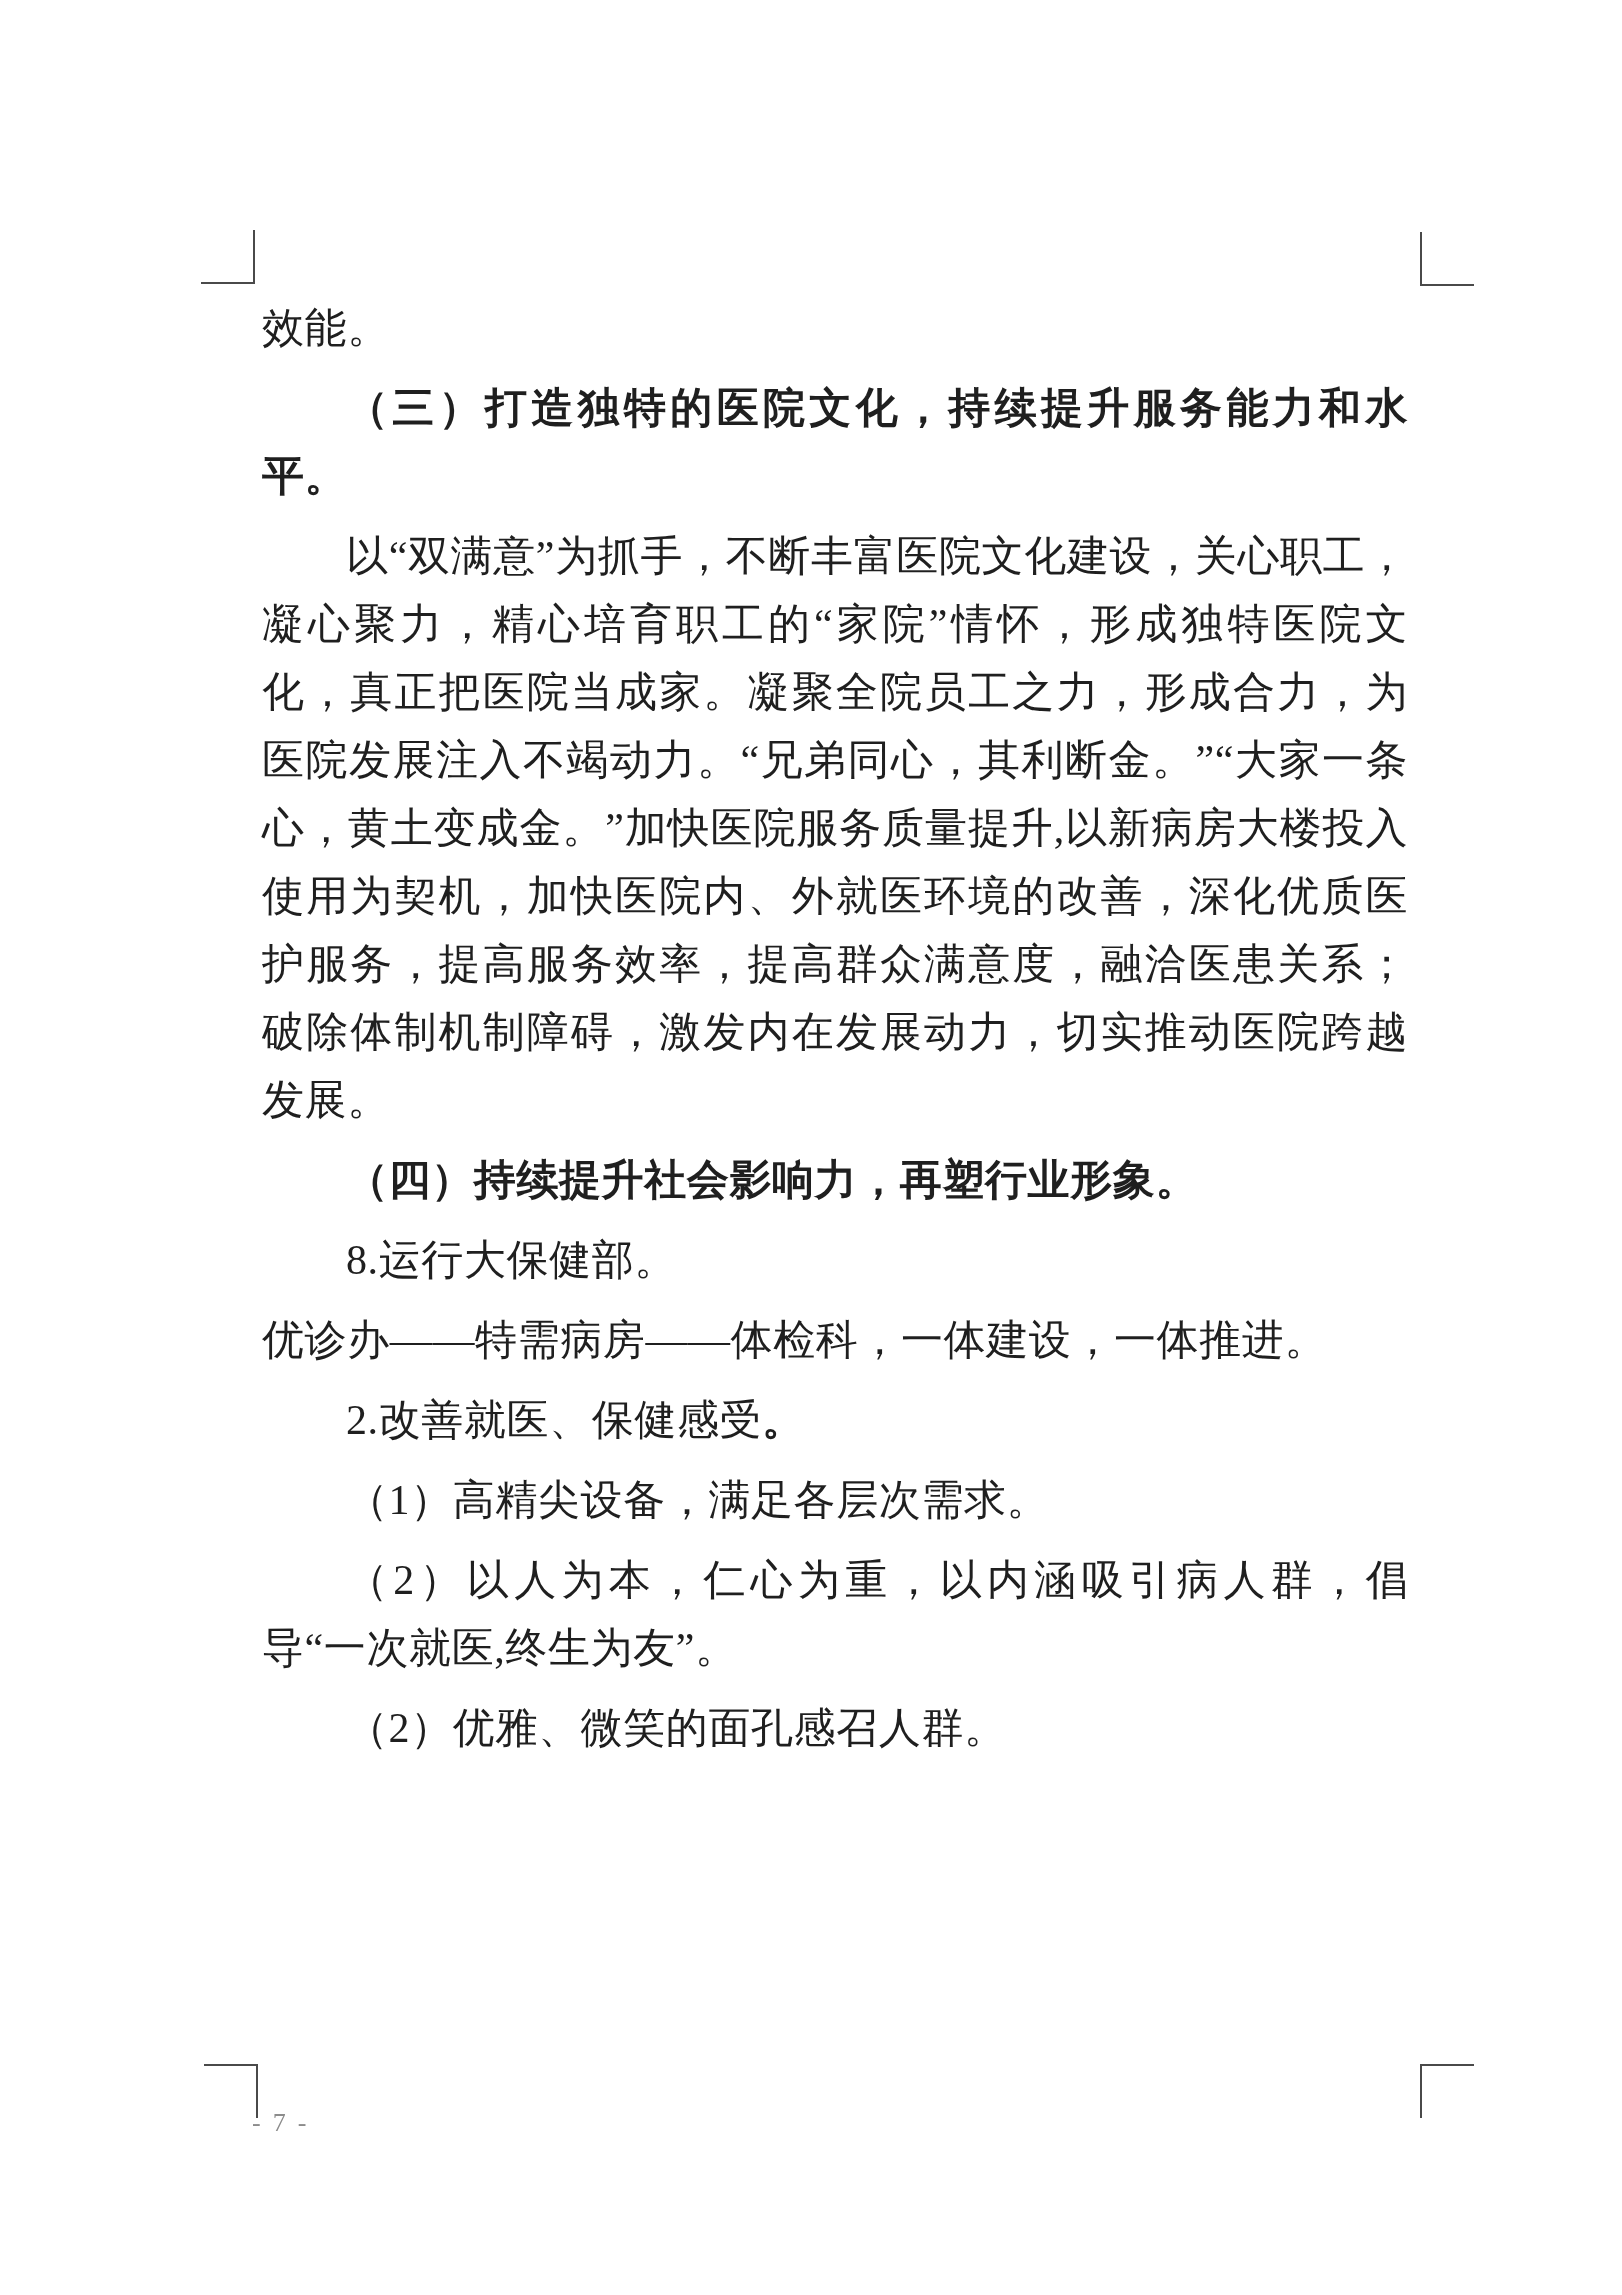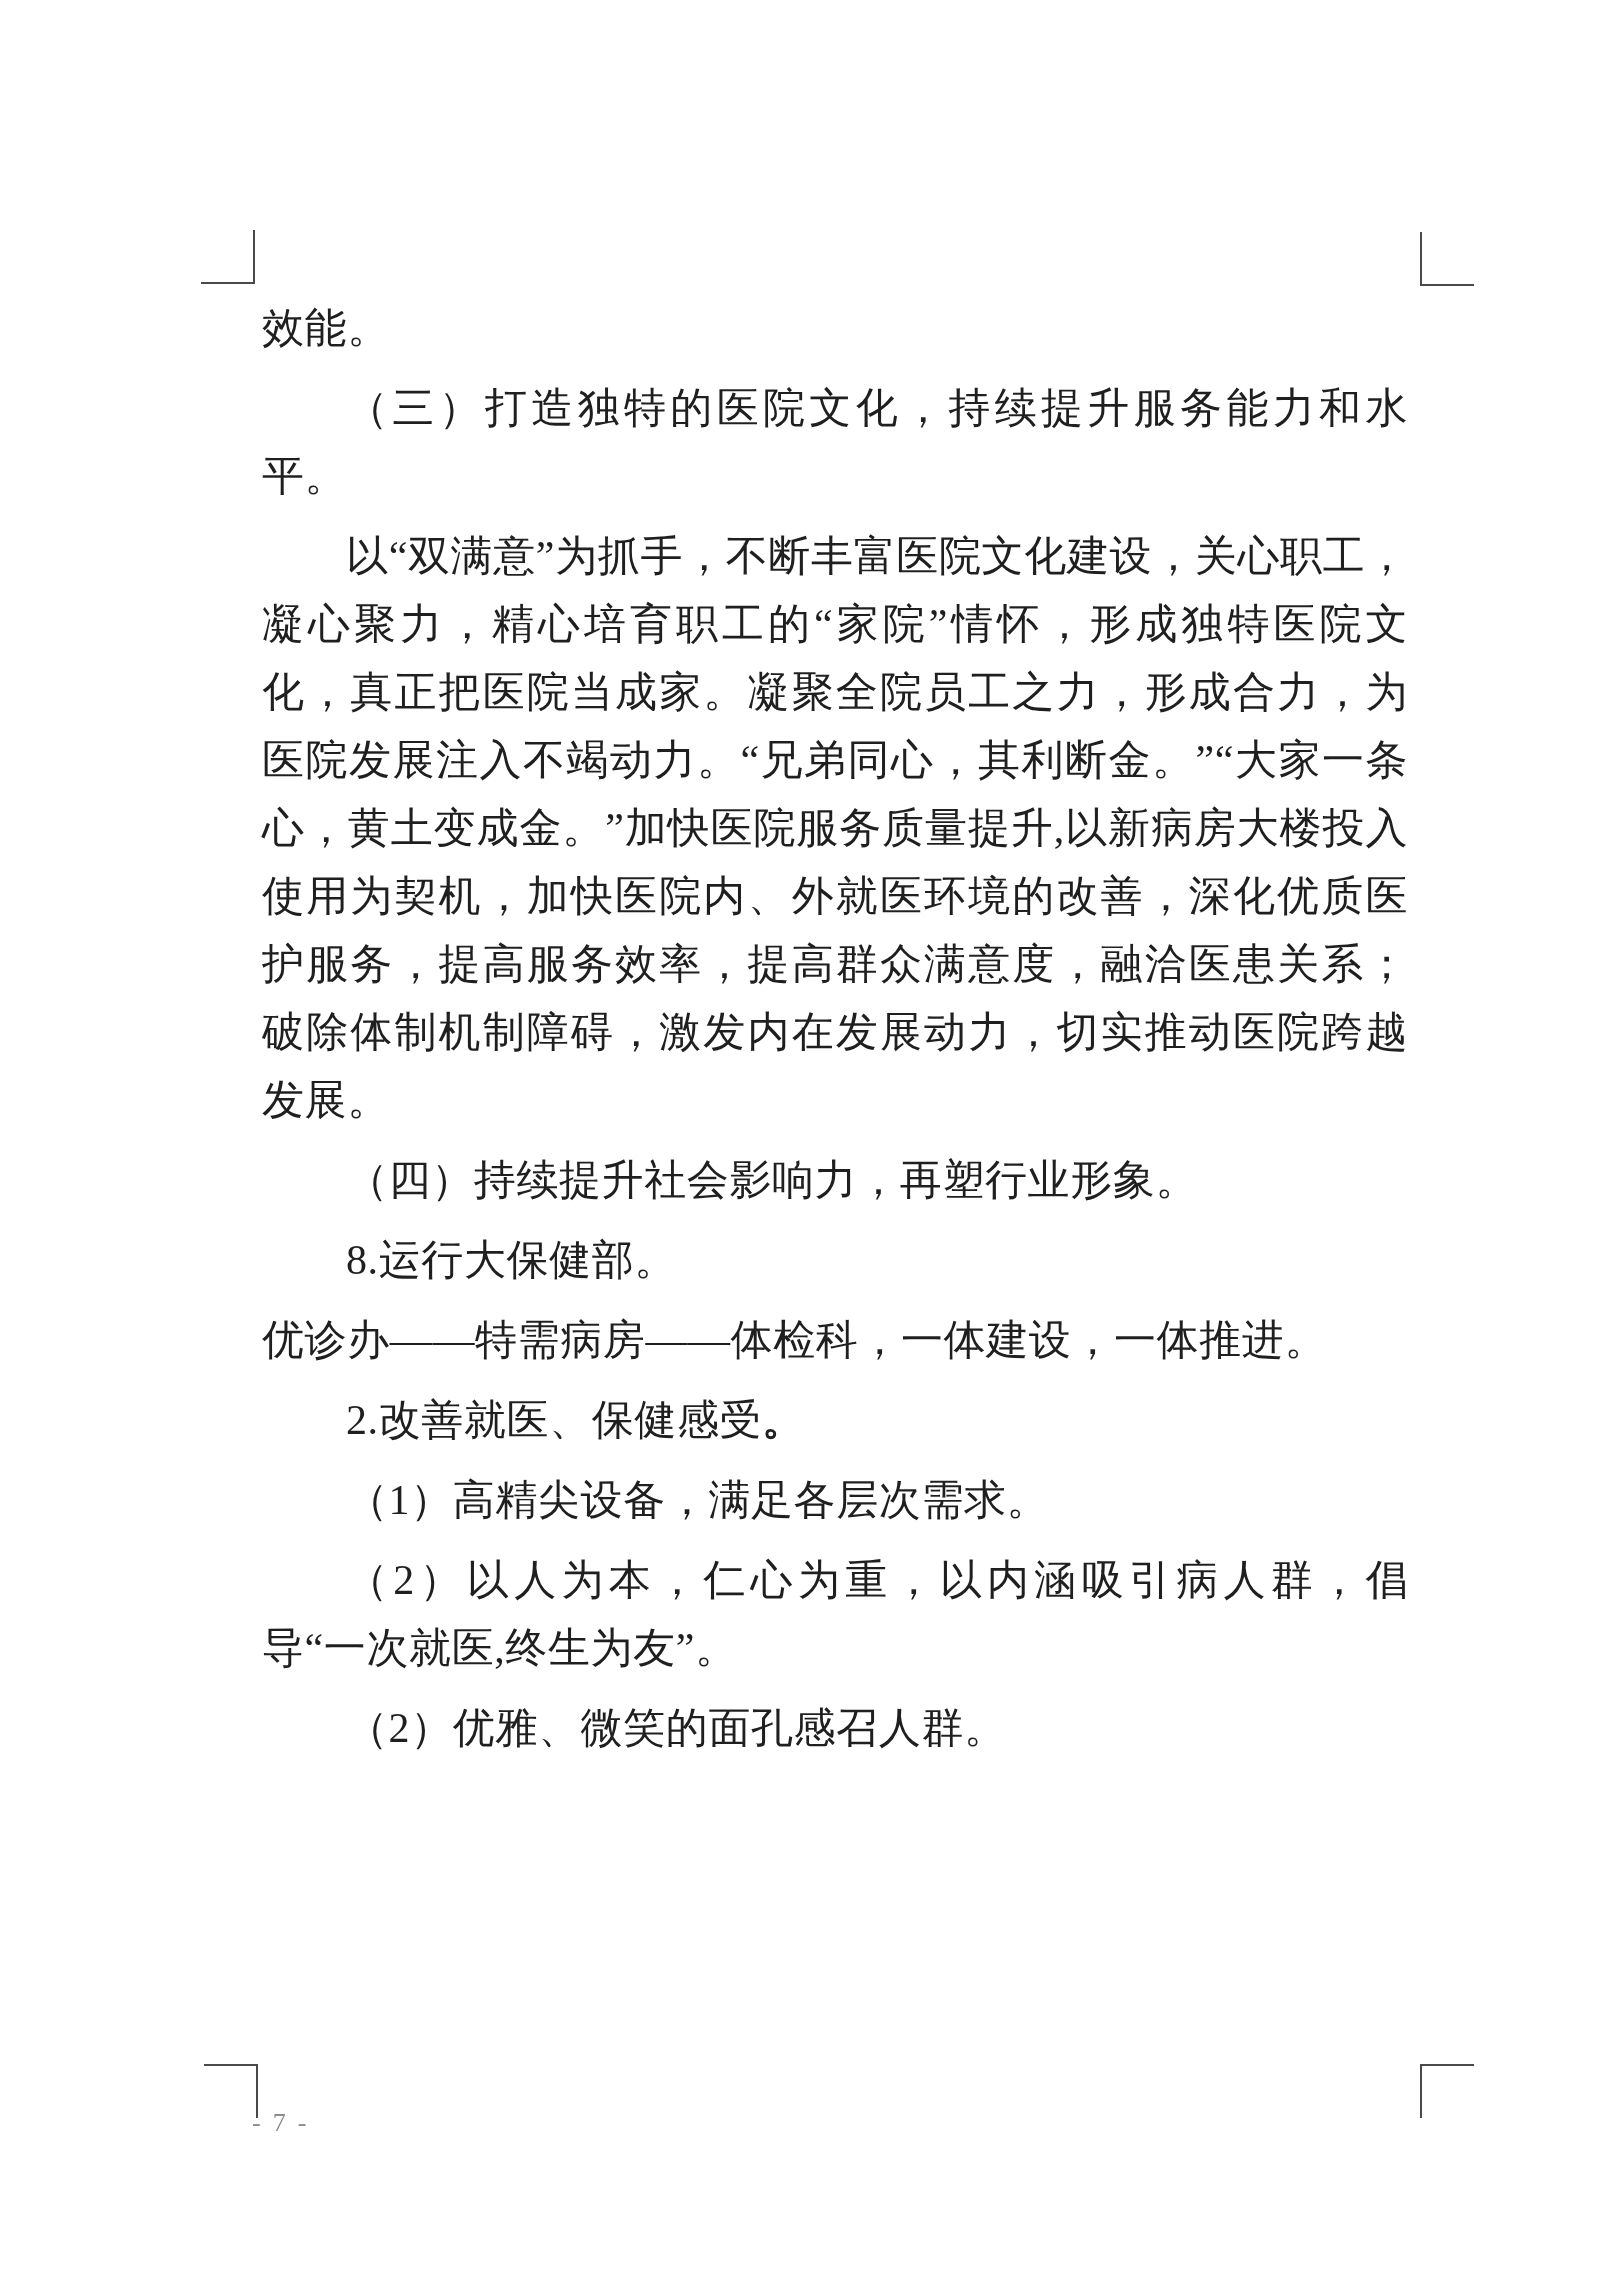--- a/index.html
+++ b/index.html
@@ -28,21 +28,21 @@
   }
   .text-area p {
     margin: 12px;
     padding: 0;
     text-indent: 2em;
   }
   .text-area p.no-indent {
     text-indent: 0;
   }
   .heading {
-    font-weight: normal;
+    font-weight: bold;
   }
   .bold {
     font-weight: bold;
   }
   
   .crop {
     position: absolute;
     width: 52px;
     height: 52px;
   }

